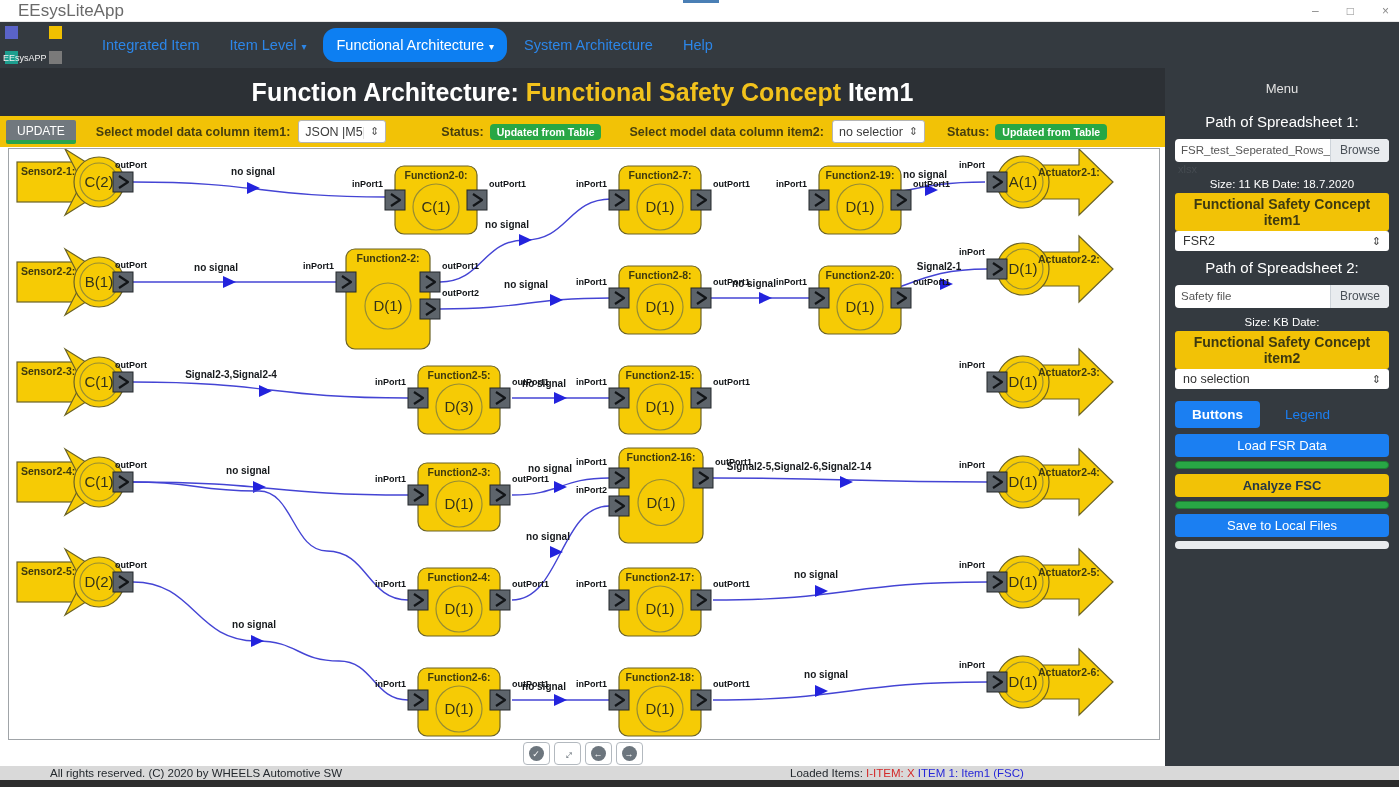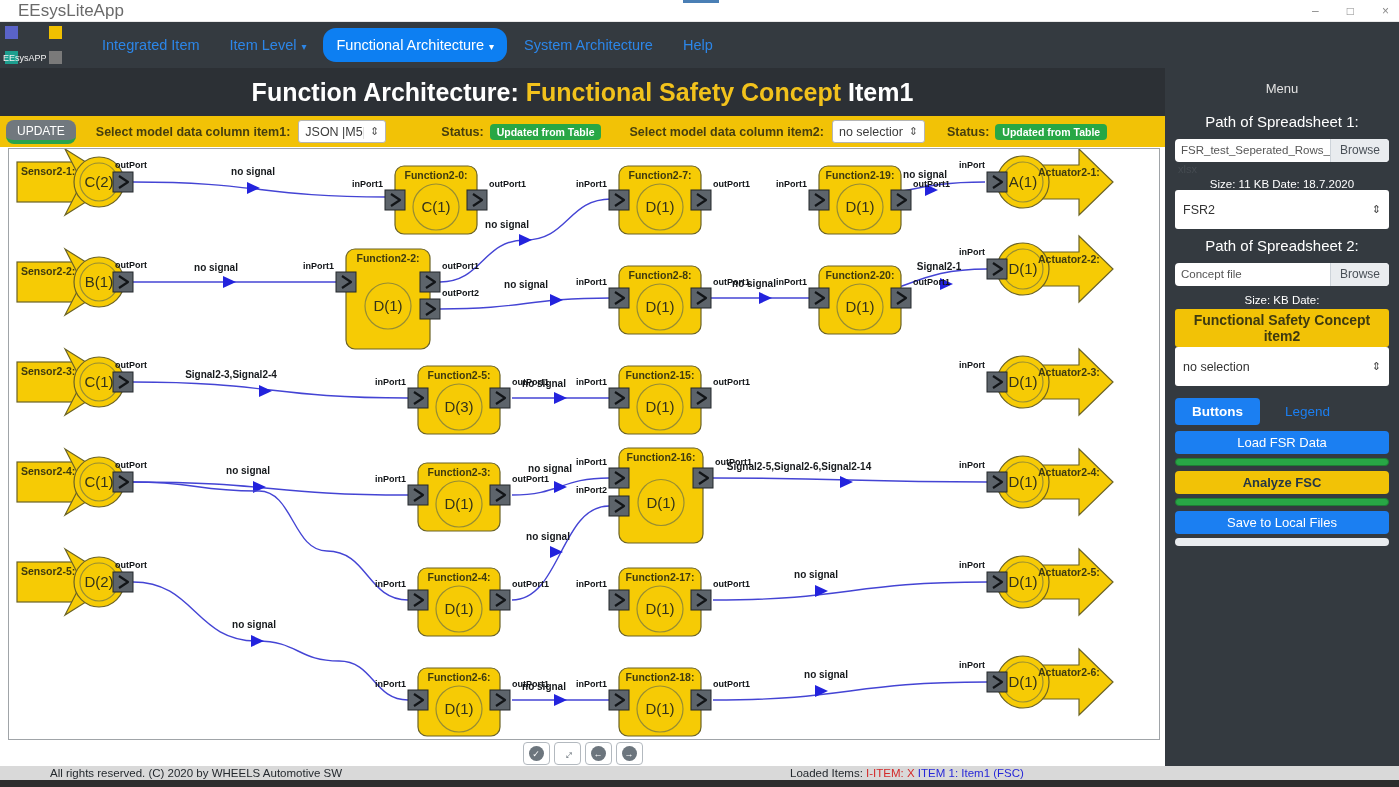--- a/index.html
+++ b/index.html
@@ -29,21 +29,21 @@
 
   
   .main-row { display:flex; height:698px; }
   .content { width:1165px; background:#ffffff; }
 
   .title-band { height:48px; background:#2c3035; display:flex; align-items:center; justify-content:center; font-size:25px; font-weight:600; color:#ffffff; }
   .title-band .hl { color:#f2c21c; margin:0 7px; }
 
   
   .toolbar { height:31px; background:#f2c206; display:flex; align-items:center; font-size:12.5px; font-weight:700; color:#473f0e; }
-  .update-btn { background:#71787e; color:#fff; font-size:12px; font-weight:400; padding:4px 11px 2px 11px; border:none; border-bottom:4px solid #2aa44c; border-radius:8px; margin-left:6px; cursor:pointer; }
+  .update-btn { background:#71787e; color:#fff; font-size:12px; font-weight:400; padding:4px 11px 2px 11px; border:none; border-bottom:4px solid #2aa44c; border-radius:2px; margin-left:6px; cursor:pointer; }
   .tb-label { margin-left:20px; }
   .tb-select { background:#fff; border:1px solid #b5b5b5; border-radius:3px; height:23px; display:flex; align-items:center; padding:0 6px; color:#3c3c3c; font-weight:400; margin-left:8px; cursor:pointer; }
   .tb-select .val { white-space:nowrap; overflow:hidden; }
   .tb-select .arr { color:#555; font-size:11px; margin-left:6px; }
   .sel1 { width:88px; }
   .sel2 { width:93px; }
   .status-label { margin-left:55px; }
   .status-label2 { margin-left:22px; }
   .badge { background:#28a745; color:#fff; font-size:10.5px; font-weight:700; padding:2px 7px; border-radius:4px; margin-left:6px; }
   .tb-label2 { margin-left:28px; }
@@ -73,21 +73,21 @@
   
   .sidebar { width:234px; background:#343a40; color:#fff; padding:0 10px; }
   .menu-label { text-align:center; font-size:13px; color:#e2e2e2; padding-top:13px; cursor:pointer; }
   .sheet-label { text-align:center; font-weight:400; font-size:15px; margin-top:17px; }
   .file-row { display:flex; margin-top:9px; background:#fff; border-radius:4px; height:23px; }
   .file-name { flex:1; font-size:11.5px; color:#555; padding:5px 6px 0 6px; white-space:nowrap; overflow:hidden; }
   .browse-btn { background:#e9ecef; color:#495057; font-size:12px; padding:4px 9px; border-left:1px solid #ced4da; border-radius:0 4px 4px 0; cursor:pointer; white-space:nowrap; }
   .overflow-text { font-size:11px; color:#454b51; margin:1px 0 0 3px; height:13px; }
   .size-info { text-align:center; font-size:11.5px; margin-top:2px; }
   .concept-header { background:#f2c206; color:#3e3a10; font-weight:700; font-size:14px; text-align:center; border-radius:3px; padding:3px 0; margin-top:3px; }
-  .side-select { background:#fff; border-radius:3px; height:39px; display:flex; align-items:center; padding:0 8px; color:#333; font-size:12.5px; cursor:pointer; }
+  .side-select { background:#fff; border-radius:3px; height:20px; display:flex; align-items:center; padding:0 8px; color:#333; font-size:12.5px; cursor:pointer; }
   .side-select .arr { margin-left:auto; color:#444; font-size:11px; }
   .sheet2-label { margin-top:8px; }
   .tabs-row { margin-top:12px; display:flex; gap:8px; align-items:center; }
   .tab { font-size:13.5px; padding:6px 17px; cursor:pointer; }
   .tab.active { background:#1b7ff2; color:#fff; border-radius:4px; font-weight:600; }
   .tab.inactive { color:#1b7ff2; }
   .side-btn { border-radius:4px; height:23px; line-height:23px; text-align:center; font-size:13px; margin-top:5px; cursor:pointer; }
   .btn-blue { background:#1b7ff2; color:#fff; }
   .btn-yellow { background:#f2c206; color:#253746; font-weight:600; }
   .progress { height:8px; border-radius:4px; margin-top:4px; }
@@ -564,28 +564,29 @@
     <div class="sidebar">
       <div class="menu-label">Menu</div>
 
       <div class="sheet-label">Path of Spreadsheet 1:</div>
       <div class="file-row">
         <span class="file-name">FSR_test_Seperated_Rows_Table_mak</span>
         <span class="browse-btn">Browse</span>
       </div>
       <div class="overflow-text">xlsx</div>
       <div class="size-info">Size: 11 KB Date: 18.7.2020</div>
+      <div class="concept-header">Functional Safety Concept item1</div>
       <div class="side-select">
         <span>FSR2</span>
         <span class="arr">⇕</span>
       </div>
 
       <div class="sheet-label sheet2-label">Path of Spreadsheet 2:</div>
       <div class="file-row">
-        <span class="file-name">Concept file</span>
+        <span class="file-name">Safety file</span>
         <span class="browse-btn">Browse</span>
       </div>
       <div class="size-info" style="margin-top:8px;">Size: KB Date:</div>
       <div class="concept-header">Functional Safety Concept item2</div>
       <div class="side-select">
         <span>no selection</span>
         <span class="arr">⇕</span>
       </div>
 
       <div class="tabs-row">

